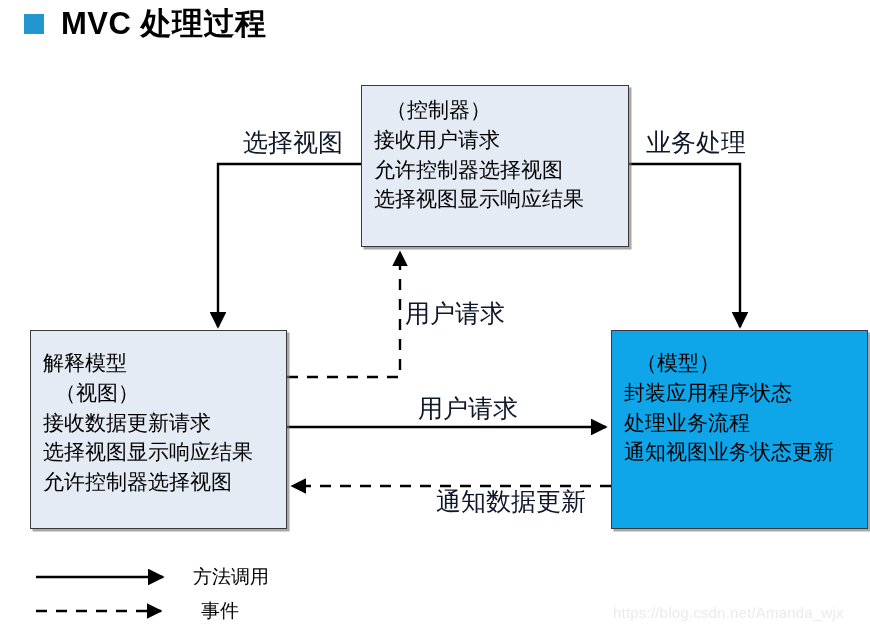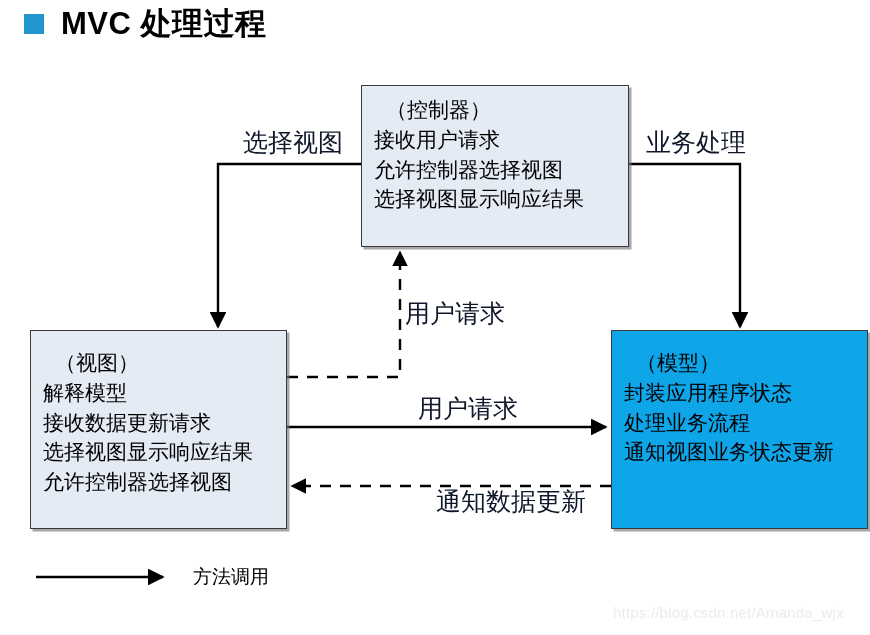--- a/index.html
+++ b/index.html
@@ -182,22 +182,22 @@
   </svg>
 
   <div class="node" id="node-controller" style="background: rgb(228, 235, 245); border-color: rgb(58, 58, 58);">
     <div class="line indent">（控制器）</div>
     <div class="line">接收用户请求</div>
     <div class="line">允许控制器选择视图</div>
     <div class="line">选择视图显示响应结果</div>
   </div>
 
   <div class="node" id="node-view" style="background: rgb(228, 235, 245); border-color: rgb(58, 58, 58);">
+    <div class="line">解释模型</div>
     <div class="line indent">（视图）</div>
-    <div class="line">解释模型</div>
     <div class="line">接收数据更新请求</div>
     <div class="line">选择视图显示响应结果</div>
     <div class="line">允许控制器选择视图</div>
   </div>
 
   <div class="node" id="node-model" style="background: #0ea5e9; border-color: rgb(58, 58, 58);">
     <div class="line indent">（模型）</div>
     <div class="line">封装应用程序状态</div>
     <div class="line">处理业务流程</div>
     <div class="line">通知视图业务状态更新</div>
@@ -217,15 +217,26 @@
       <defs>
         <marker id="lg-arrow-1" viewBox="0 0 10 10" refX="9" refY="5" markerWidth="7" markerHeight="7" orient="auto-start-reverse">
           <path d="M 0 0 L 10 5 L 0 10 z" fill="#000000"></path>
         </marker>
       </defs>
       <path d="M 3 11 L 130 11" fill="none" stroke="#000000" stroke-width="2.4" marker-end="url(#lg-arrow-1)"></path>
     </svg>
     <div class="legend-label">方法调用</div>
   </div>
 
+  <div class="legend-row" id="legend-row-event">
+    <svg class="legend-svg" width="160" height="22" viewBox="0 0 160 22" xmlns="http://www.w3.org/2000/svg">
+      <defs>
+        <marker id="lg-arrow-2" viewBox="0 0 10 10" refX="9" refY="5" markerWidth="6.5" markerHeight="6.5" orient="auto-start-reverse">
+          <path d="M 0 0 L 10 5 L 0 10 z" fill="#000000"></path>
+        </marker>
+      </defs>
+      <path d="M 3 11 L 128 11" fill="none" stroke="#000000" stroke-width="2.4" stroke-dasharray="11 9" marker-end="url(#lg-arrow-2)"></path>
+    </svg>
+    <div class="legend-label shifted">事件</div>
+  </div>
 </div>
 
 <div id="watermark">https://blog.csdn.net/Amanda_wjx</div>
 
 </body></html>

